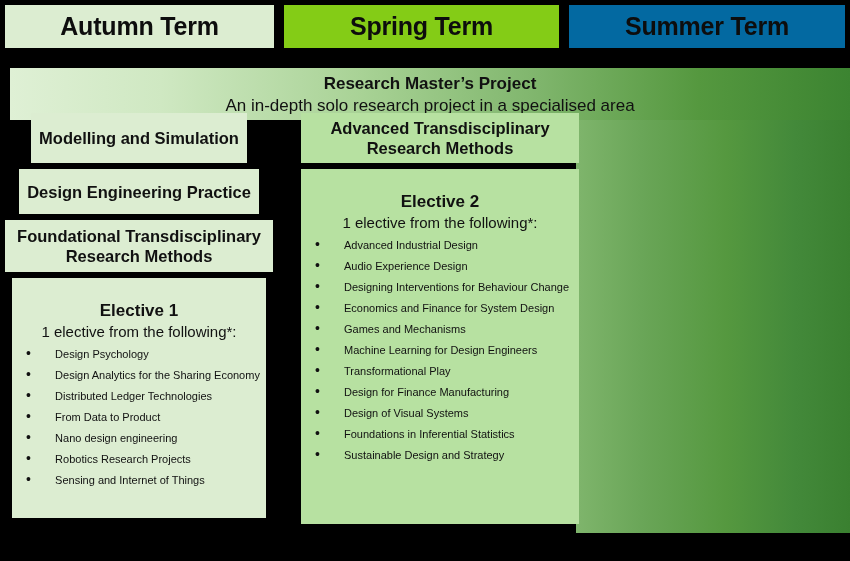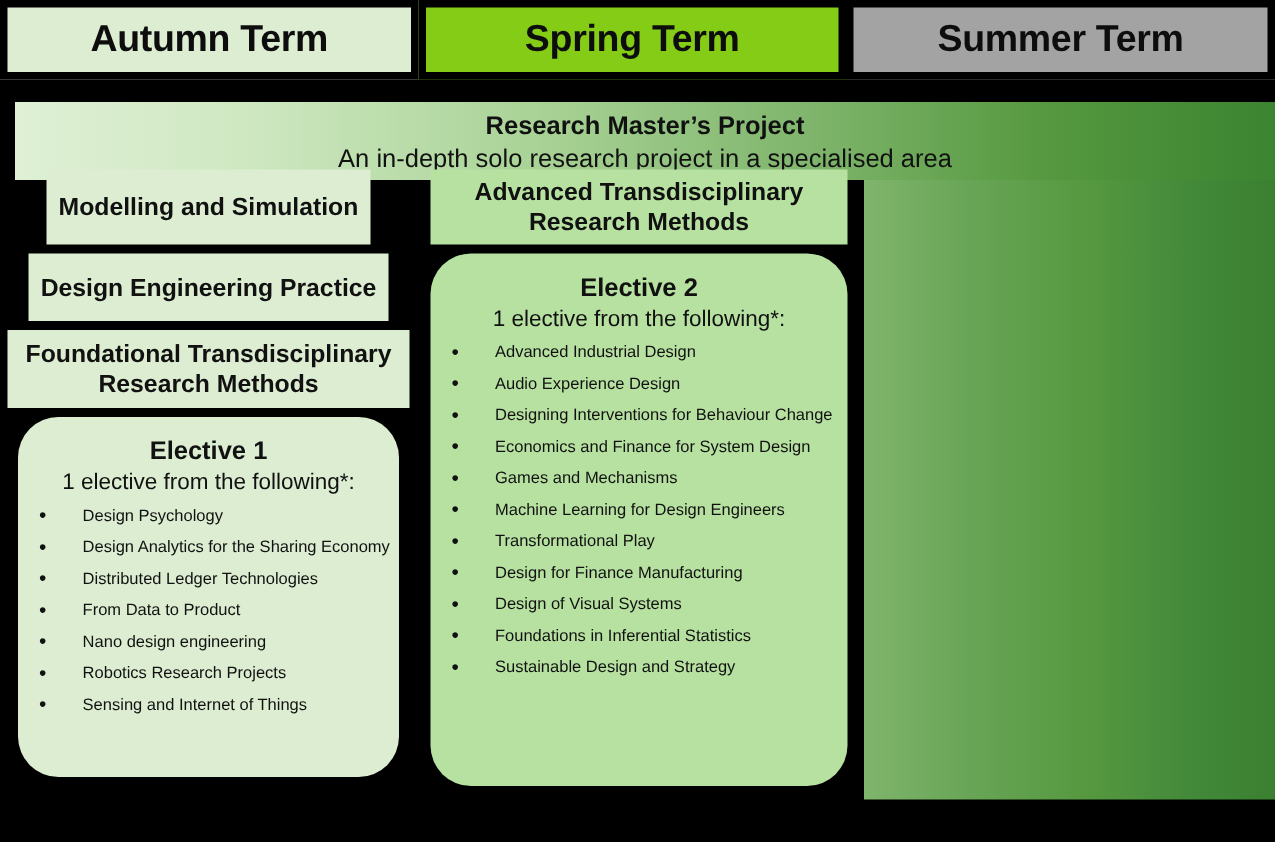--- a/index.html
+++ b/index.html
@@ -33,21 +33,21 @@
     display: flex;
     align-items: center;
     justify-content: center;
     font-weight: bold;
     font-size: 25px;
     color: #0d0d0d;
     letter-spacing: -0.2px;
   }
   .term-autumn { width: 279px; background: #dcedd1; }
   .term-spring { width: 285px; background: #84cc16; }
-  .term-summer { width: 286px; background: #a3a3a3; }
+  .term-summer { width: 286px; background: #0369a1; }
 
   
   .project-banner {
     position: absolute;
     left: 10px;
     top: 68px;
     width: 840px;
     height: 52px;
     background: linear-gradient(to right, #dff0d5 0%, #cfe8c2 18%, #a8d295 42%, #7fb56c 63%, #55983f 82%, #3c8431 100%);
     text-align: center;
@@ -78,21 +78,21 @@
 
   
   .col {
     position: absolute;
     top: 113px;
     display: flex;
     flex-direction: column;
     gap: 6px;
   }
   .col-autumn { left: 5px; width: 268px; align-items: center; }
-  .col-spring { left: 287px; width: 278px; }
+  .col-spring { left: 301px; width: 278px; }
 
   .module {
     box-sizing: border-box;
     background: #dcedd1;
     color: #111111;
     display: flex;
     align-items: center;
     justify-content: center;
     text-align: center;
     font-weight: bold;
@@ -104,22 +104,21 @@
 
   .m-h1 { height: 50px; }
   .m-h2 { height: 45px; }
   .m-h3 { height: 52px; }
 
   
   .elective {
     box-sizing: border-box;
     background: #dcedd1;
     color: #111111;
-    padding: 12px 6px 10px 6px;
-    border-radius: 27px;
+    padding: 22px 6px 10px 6px;
   }
   .col-spring .elective { background: #b7e1a1; }
 
   .elective-title {
     text-align: center;
     font-weight: bold;
     font-size: 17px;
     line-height: 21px;
     margin-bottom: 1px;
   }

